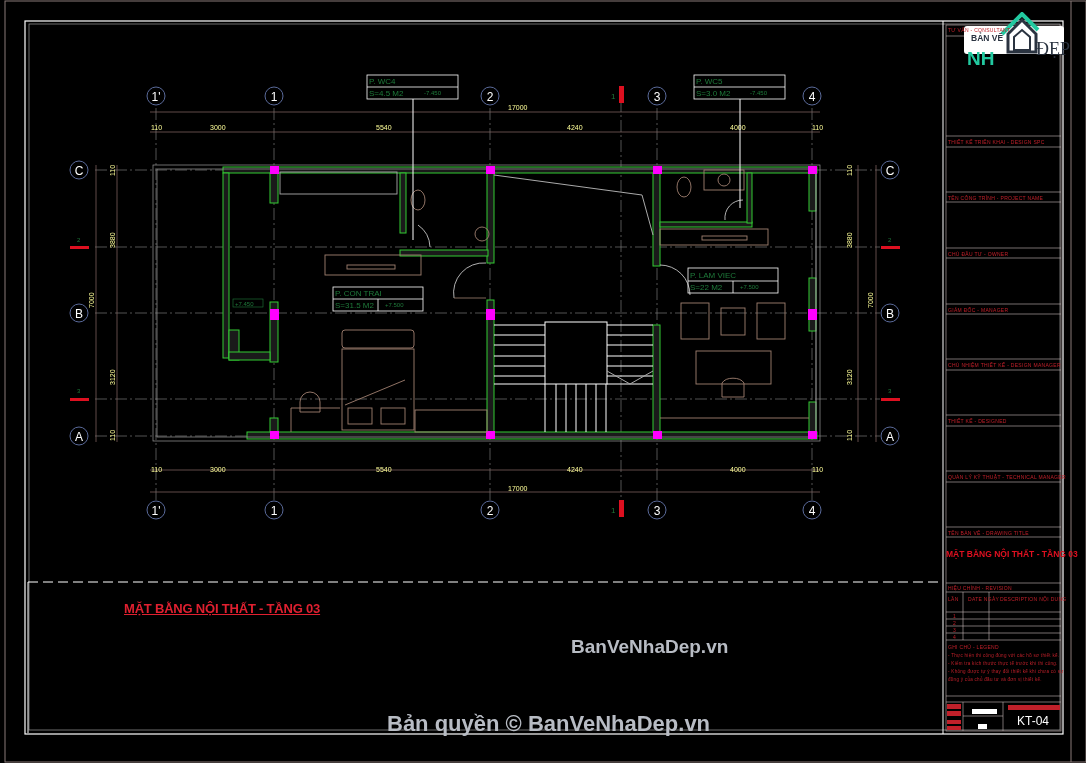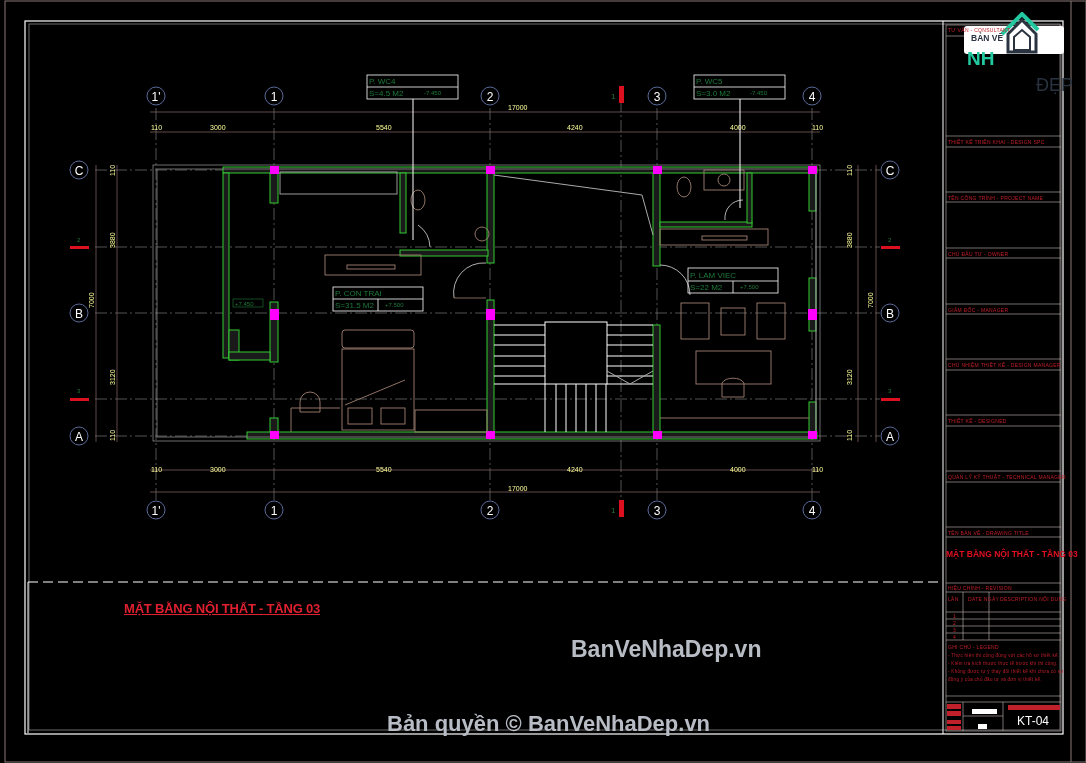--- a/index.html
+++ b/index.html
@@ -1,27 +1,27 @@
 <!DOCTYPE html>
 <html><head>
 <meta charset="utf-8">
 <style>
   html, body { margin:0; padding:0; background:#000; }
   body { width:1086px; height:763px; position:relative; overflow:hidden; font-family:"Liberation Sans", sans-serif; }
   #canvas { position:absolute; left:0; top:0; width:1086px; height:763px; }
   .tb-label { position:absolute; left:948px; font-size:5px; color:#c0202a; white-space:nowrap; letter-spacing:0.3px; font-family:"Liberation Sans", sans-serif; }
   .drawing-title { position:absolute; left:124px; top:601px; font-size:13px; font-weight:bold; color:#e02030; text-decoration:underline; white-space:nowrap; letter-spacing:-0.2px; font-family:"Liberation Sans", sans-serif; }
   .tb-bigtitle { position:absolute; left:946px; top:549px; font-size:8.5px; font-weight:bold; color:#e01020; white-space:nowrap; font-family:"Liberation Sans", sans-serif; }
-  .wm1 { position:absolute; left:571px; top:636px; font-size:23px; font-weight:bold; color:#b8bcc4; white-space:nowrap; font-family:"Liberation Sans", sans-serif; }
+  .wm1 { position:absolute; left:571px; top:636px; font-size:19px; font-weight:bold; color:#b8bcc4; white-space:nowrap; font-family:"Liberation Sans", sans-serif; }
   .wm2 { position:absolute; left:387px; top:711px; font-size:22px; font-weight:bold; color:#b8bcc4; white-space:nowrap; font-family:"Liberation Sans", sans-serif; }
   .sheet-no { position:absolute; left:1017px; top:714px; font-size:12px; color:#ffffff; font-family:"Liberation Sans", sans-serif; }
   .logo { position:absolute; left:962px; top:12px; width:115px; height:44px; }
   .logo-small { position:absolute; left:971px; top:33px; font-size:8.5px; font-weight:bold; color:#2a3340; font-family:"Liberation Sans", sans-serif; }
   .logo-nh { position:absolute; left:967px; top:48px; font-size:19px; font-weight:bold; color:#22c9a0; font-family:"Liberation Sans", sans-serif; }
-  .logo-dep { position:absolute; left:1036px; top:39px; font-size:18px; color:#2a3340; font-family:Liberation Sans, sans-serif;margin-top:36px; }
+  .logo-dep { position:absolute; left:1036px; top:39px; font-size:18px; color:#2a3340; font-family:Liberation Serif, serif; }
 </style>
 </head>
 <body>
 
 <svg id="canvas" width="1086" height="763" viewBox="0 0 1086 763" xmlns="http://www.w3.org/2000/svg">
 
   <g fill="none">
     <rect x="5" y="1" width="1081" height="761" stroke="#8a7a78" stroke-width="1"></rect>
     <rect x="25" y="21" width="1038" height="713" stroke="#ffffff" stroke-width="1.2"></rect>
     <rect x="29" y="24" width="1031" height="706" stroke="#9a9a9a" stroke-width="0.7"></rect>

